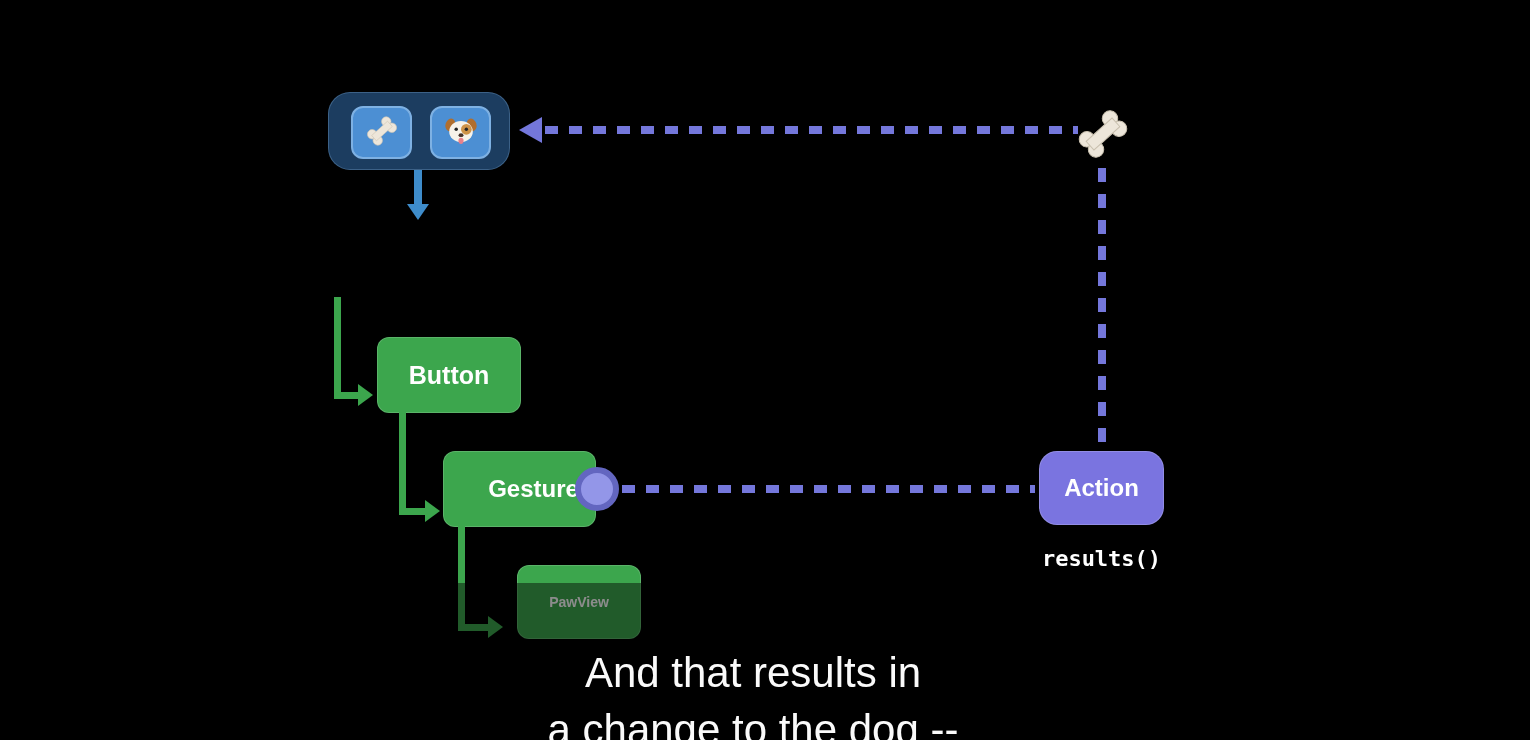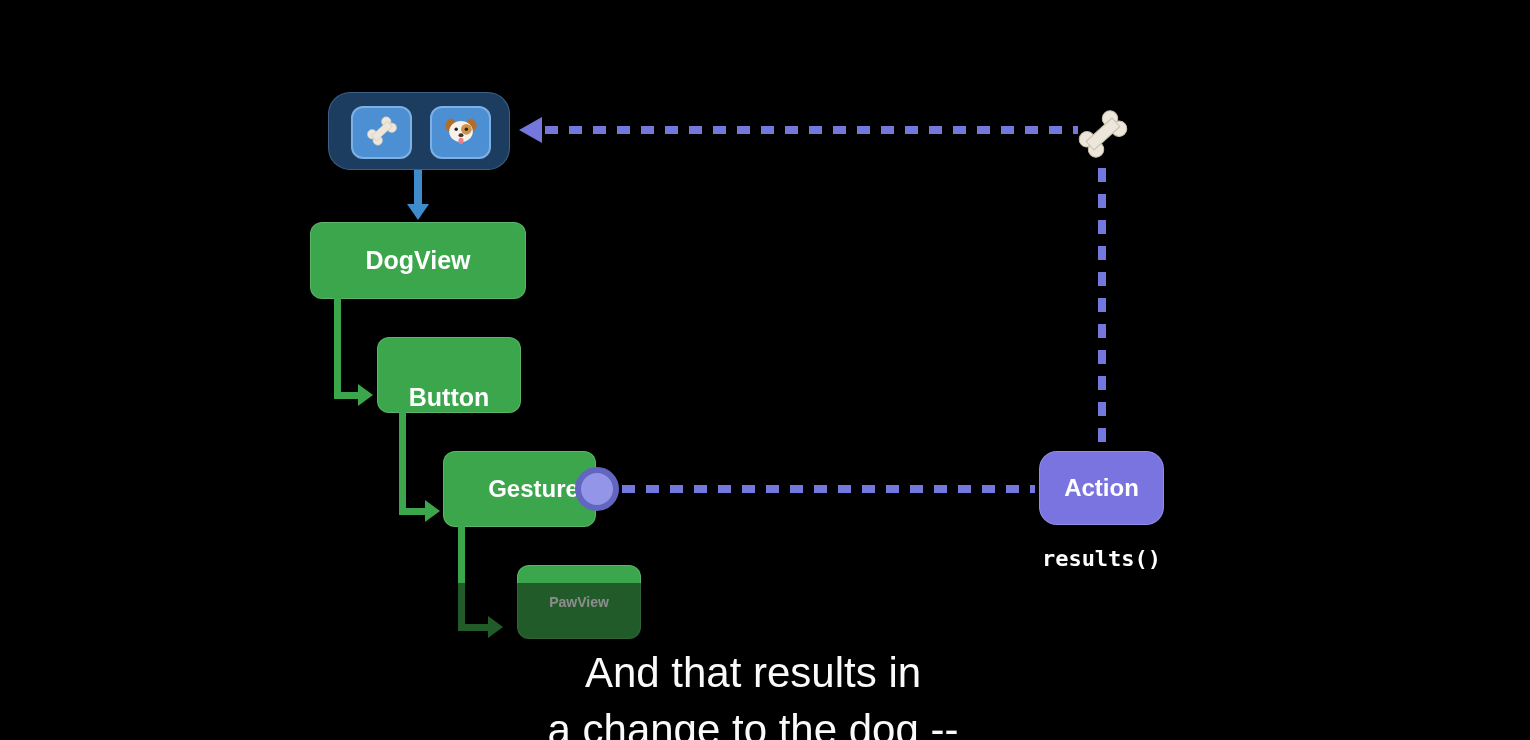--- a/index.html
+++ b/index.html
@@ -21,21 +21,21 @@
   .tile-bone{left:22px;}
   .tile-dog{left:101px;}
   
   .node{
     position:absolute;border-radius:12px;background:var(--green);
     border:1px solid rgba(255,255,255,.16);box-sizing:border-box;
     display:flex;align-items:center;justify-content:center;
     color:#fff;font-weight:700;
   }
   .node-dogview{left:310px;top:222px;width:216px;height:77px;font-size:25px;}
-  .node-button {left:377px;top:337px;width:144px;height:76px;font-size:25px;align-items:flex-end;}
+  .node-button {left:377px;top:337px;width:144px;height:76px;font-size:25px;}
   .node-gesture{left:443px;top:451px;width:153px;height:76px;font-size:24px;padding-left:28px;}
   .node-pawview{left:517px;top:565px;width:124px;height:74px;font-size:14px;}
   .node-action{
     left:1039px;top:451px;width:125px;height:74px;font-size:24px;
     background:var(--action);border:1px solid rgba(255,255,255,.18);border-radius:18px;
   }
   .reward-label{
     position:absolute;left:1029px;top:546px;width:145px;text-align:center;
     color:#fff;font-family:"DejaVu Sans Mono","Liberation Mono",monospace;
     font-weight:700;font-size:22px;
@@ -105,23 +105,20 @@
           <ellipse cx="32" cy="39.5" rx="4.4" ry="3.3" fill="#46322A"></ellipse>
           <ellipse cx="32" cy="49.5" rx="4.6" ry="5.5" fill="#E8818C"></ellipse>
         </svg>
       </span>
     </div>
   </div>
 
   <div class="blue-shaft"></div>
   <div class="arr-down-blue" style="left:407px;top:204px;"></div>
 
-  <div class="node node-dogview">
-    <span>DogView</span>
-  </div>
   <div class="node node-button">
     <span>Button</span>
   </div>
   <div class="node node-gesture">
     <span>Gesture</span>
   </div>
   <div class="node node-pawview">
     <span>PawView</span>
   </div>
 

